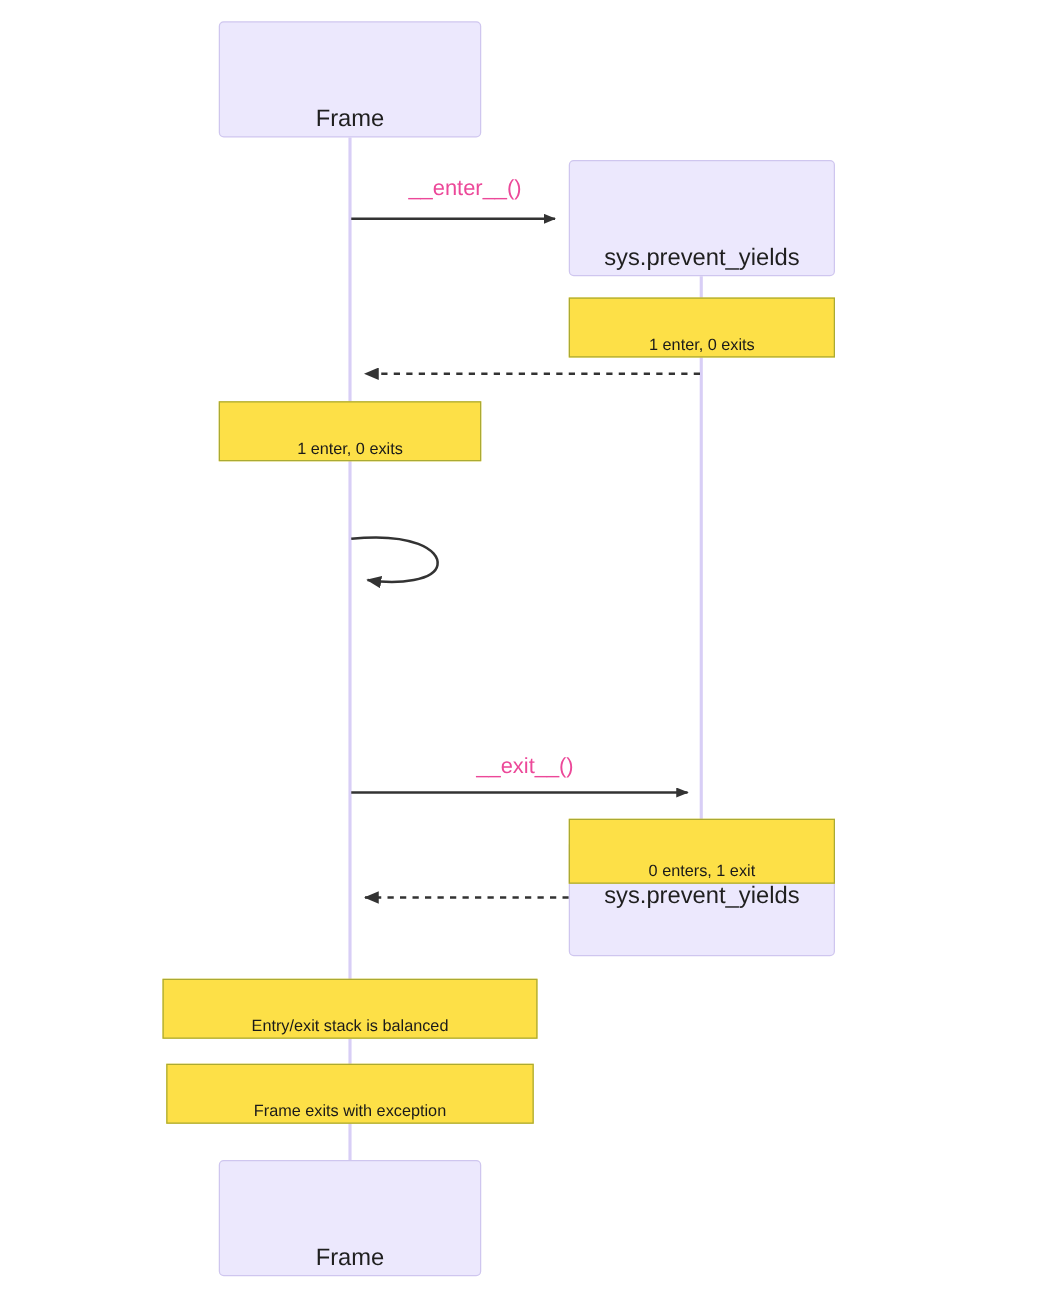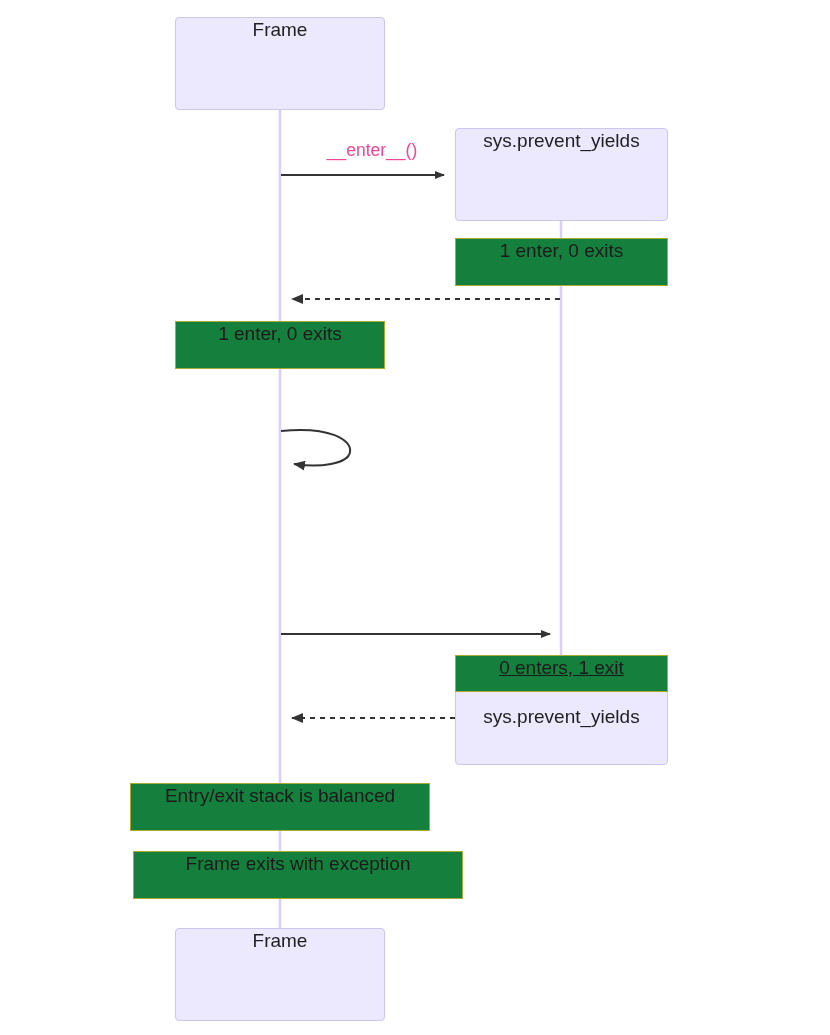--- a/index.html
+++ b/index.html
@@ -21,37 +21,37 @@
     position: absolute;
     left: 0;
     top: 0;
     width: 830px;
     height: 1035px;
   }
   .box-abs {
     position: absolute;
     box-sizing: border-box;
     display: flex;
-    align-items: flex-start;
+    align-items: flex-end;
     justify-content: center;
     text-align: center;
     line-height: 1.3;
   }
   .participant {
     background: #ECE8FD;
     border: 1px solid #CFC6EF;
     border-radius: 4px;
     color: #1f1f1f;
     font-size: 19px;
   }
   .note {
-    background: #15803d;
+    background: #fde047;
     border: 1px solid #AAAA33;
     color: #1a1a1a;
-    font-size: 19px;
+    font-size: 13px;
     border-radius: 0;
   }
   .msg-label {
     position: absolute;
     color: #ec4899;
     font-size: 17.5px;
     white-space: nowrap;
     text-align: center;
   }
 </style>
@@ -103,29 +103,30 @@
 
   <div class="box-abs note" style="left:455px; top:238px; width:213px; height:48px;">
     <span>1 enter, 0 exits</span>
   </div>
 
   <div class="box-abs note" style="left:175px; top:321px; width:210px; height:48px;">
     <span>1 enter, 0 exits</span>
   </div>
 
 
-  <div class="box-abs note" style="left:455px; top:655px; width:213px; height:37px;text-decoration:underline;">
+  <div class="box-abs note" style="left:455px; top:655px; width:213px; height:52px;">
     <span>0 enters, 1 exit</span>
   </div>
 
   <div class="box-abs note" style="left:130px; top:783px; width:300px; height:48px;">
     <span>Entry/exit stack is balanced</span>
   </div>
 
-  <div class="box-abs note" style="left:133px; top:851px; width:330px; height:48px;">
+  <div class="box-abs note" style="left:133px; top:851px; width:294px; height:48px;">
     <span>Frame exits with exception</span>
   </div>
 
   <div class="msg-label" style="left:292px; top:140px; width:160px;">__enter__()</div>
 
 
+  <div class="msg-label" style="left:330px; top:602px; width:180px;">__exit__()</div>
 
 </div>
 
 </body></html>

